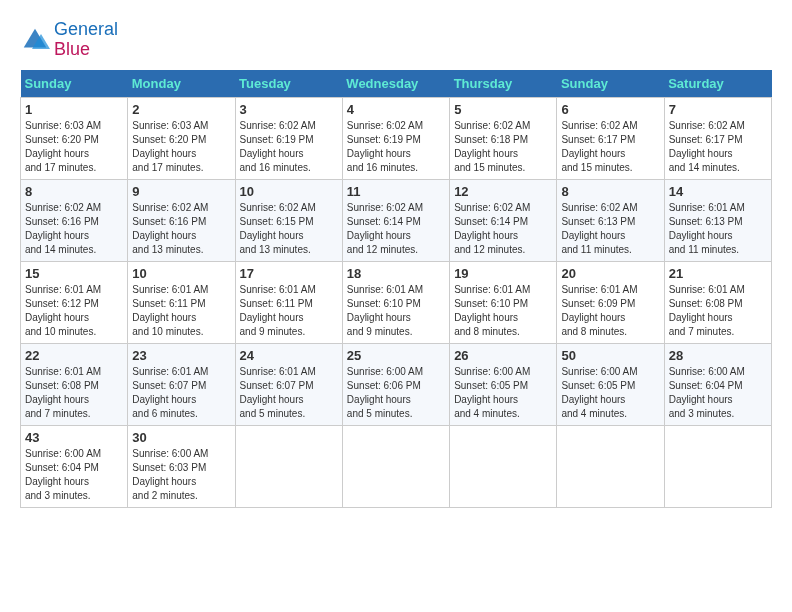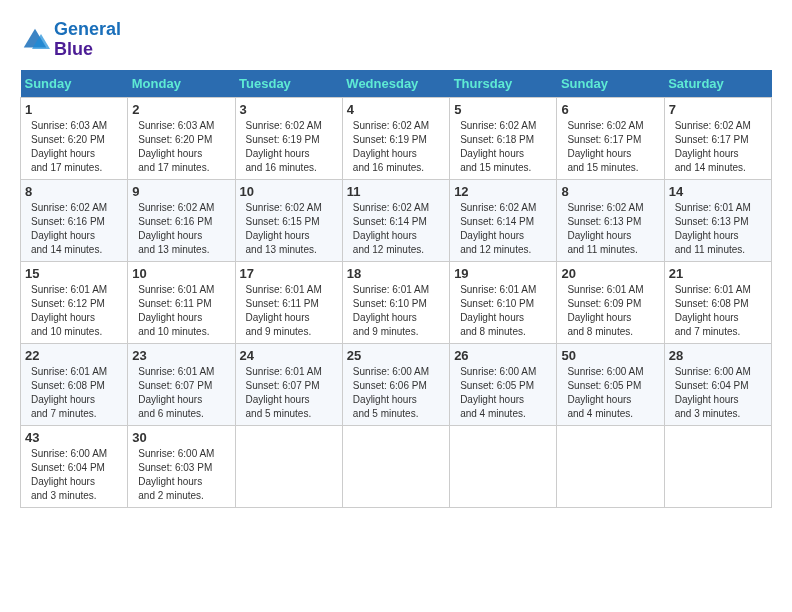--- a/index.html
+++ b/index.html
@@ -16,21 +16,21 @@
       align-items: flex-start;
       margin-bottom: 10px;
     }
     .logo {
       display: flex;
       align-items: center;
       gap: 4px;
     }
     .logo-text {
       font-size: 18px;
-      font-weight: bold;
+      font-weight: normal;
       color: #333;
       line-height: 1.1;
     }
     .logo-text span {
       color: #1a6fba;
     }
     .logo-icon {
       width: 30px;
       height: 30px;
     }
@@ -70,21 +70,20 @@
       font-size: 13px;
       font-weight: bold;
       color: #333;
       display: block;
       margin-bottom: 2px;
     }
     .day-info {
       font-size: 10px;
       color: #333;
       line-height: 1.4;
-      margin-left: 6px;
     }
     .empty-cell {
       background: #f9f9f9;
     }
     tr:nth-child(even) td {
       background-color: #f5f8fc;
     }
     tr:nth-child(odd) td {
       background-color: #fff;
     }
@@ -94,21 +93,21 @@
 <body>
 
 <div class="header">
   <div class="logo">
     <svg class="logo-icon" viewBox="0 0 40 40">
       <polygon points="20,5 35,30 5,30" fill="#1a6fba" opacity="0.85"></polygon>
       <polygon points="28,12 40,32 16,32" fill="#1a8cd8" opacity="0.7"></polygon>
     </svg>
     <div class="logo-text">
       <div><span>General</span></div>
-      <div><span style="color:#4c1d95;">Blue</span></div>
+      <div><span style="color:#be185d;">Blue</span></div>
     </div>
   </div>
   <div class="title-section">
     <div class="month-title"></div>
     <div class="location-title"></div>
   </div>
 </div>
 
 <table>
   <thead>

